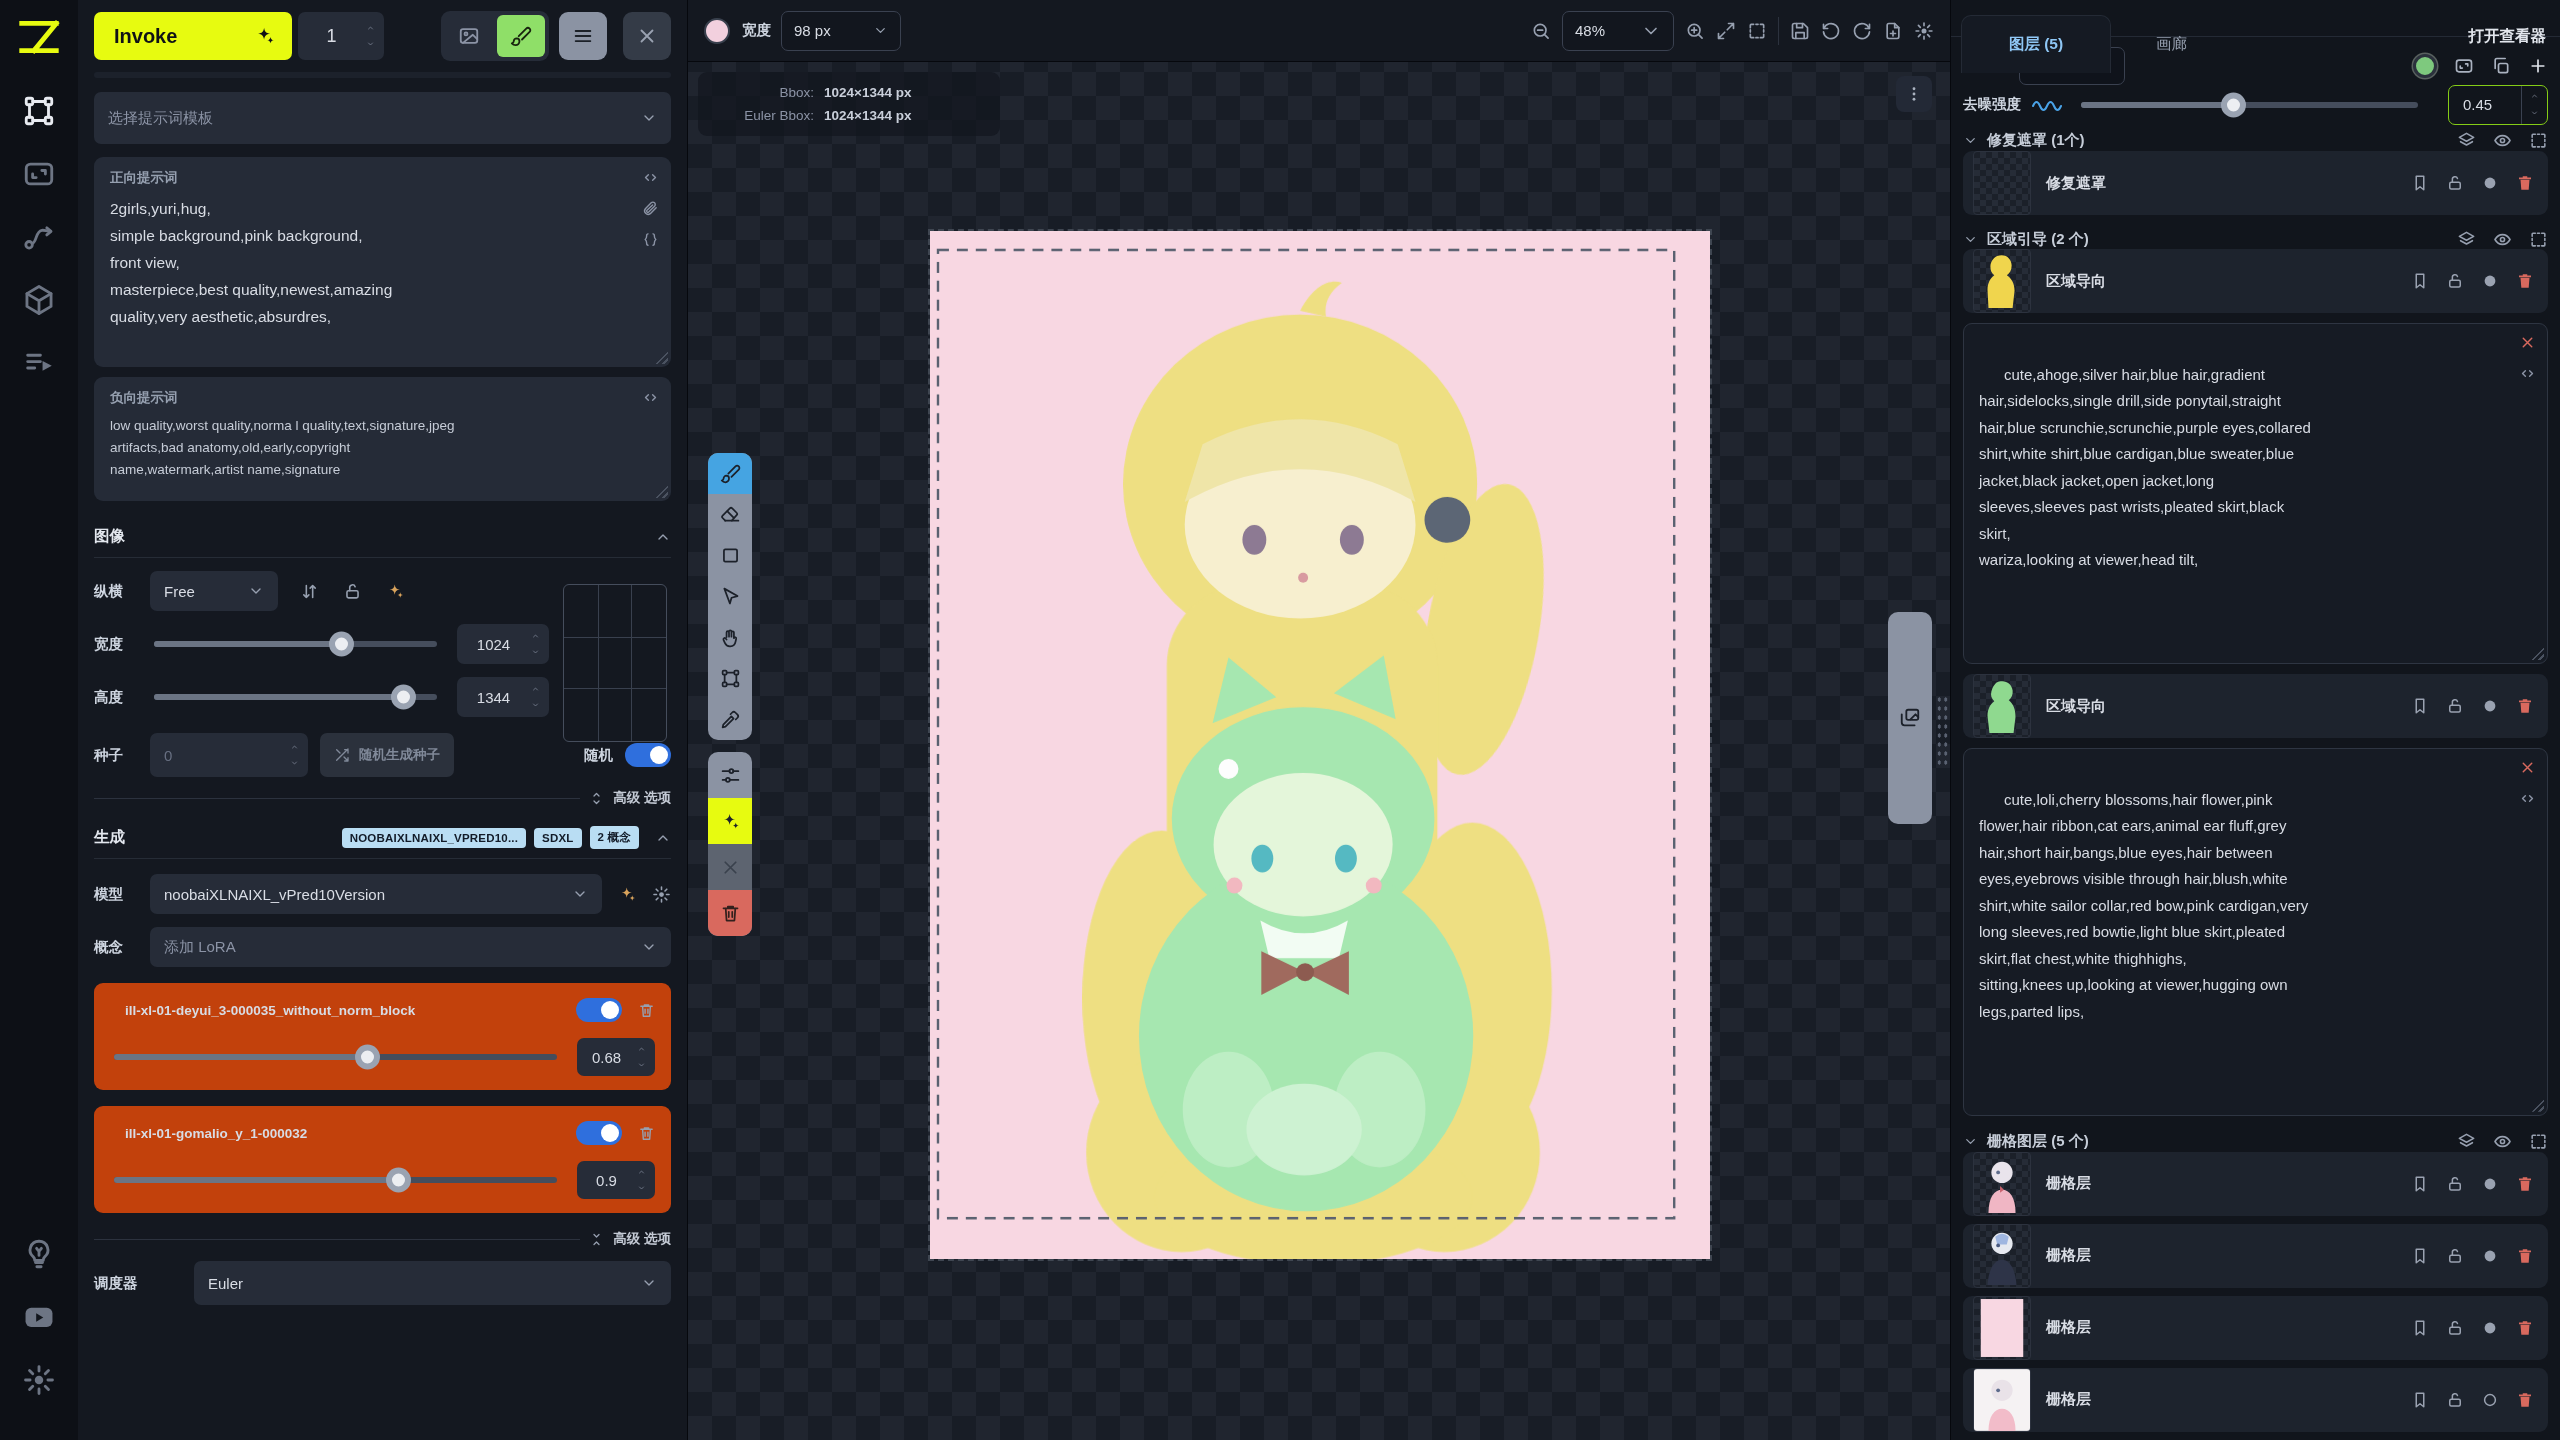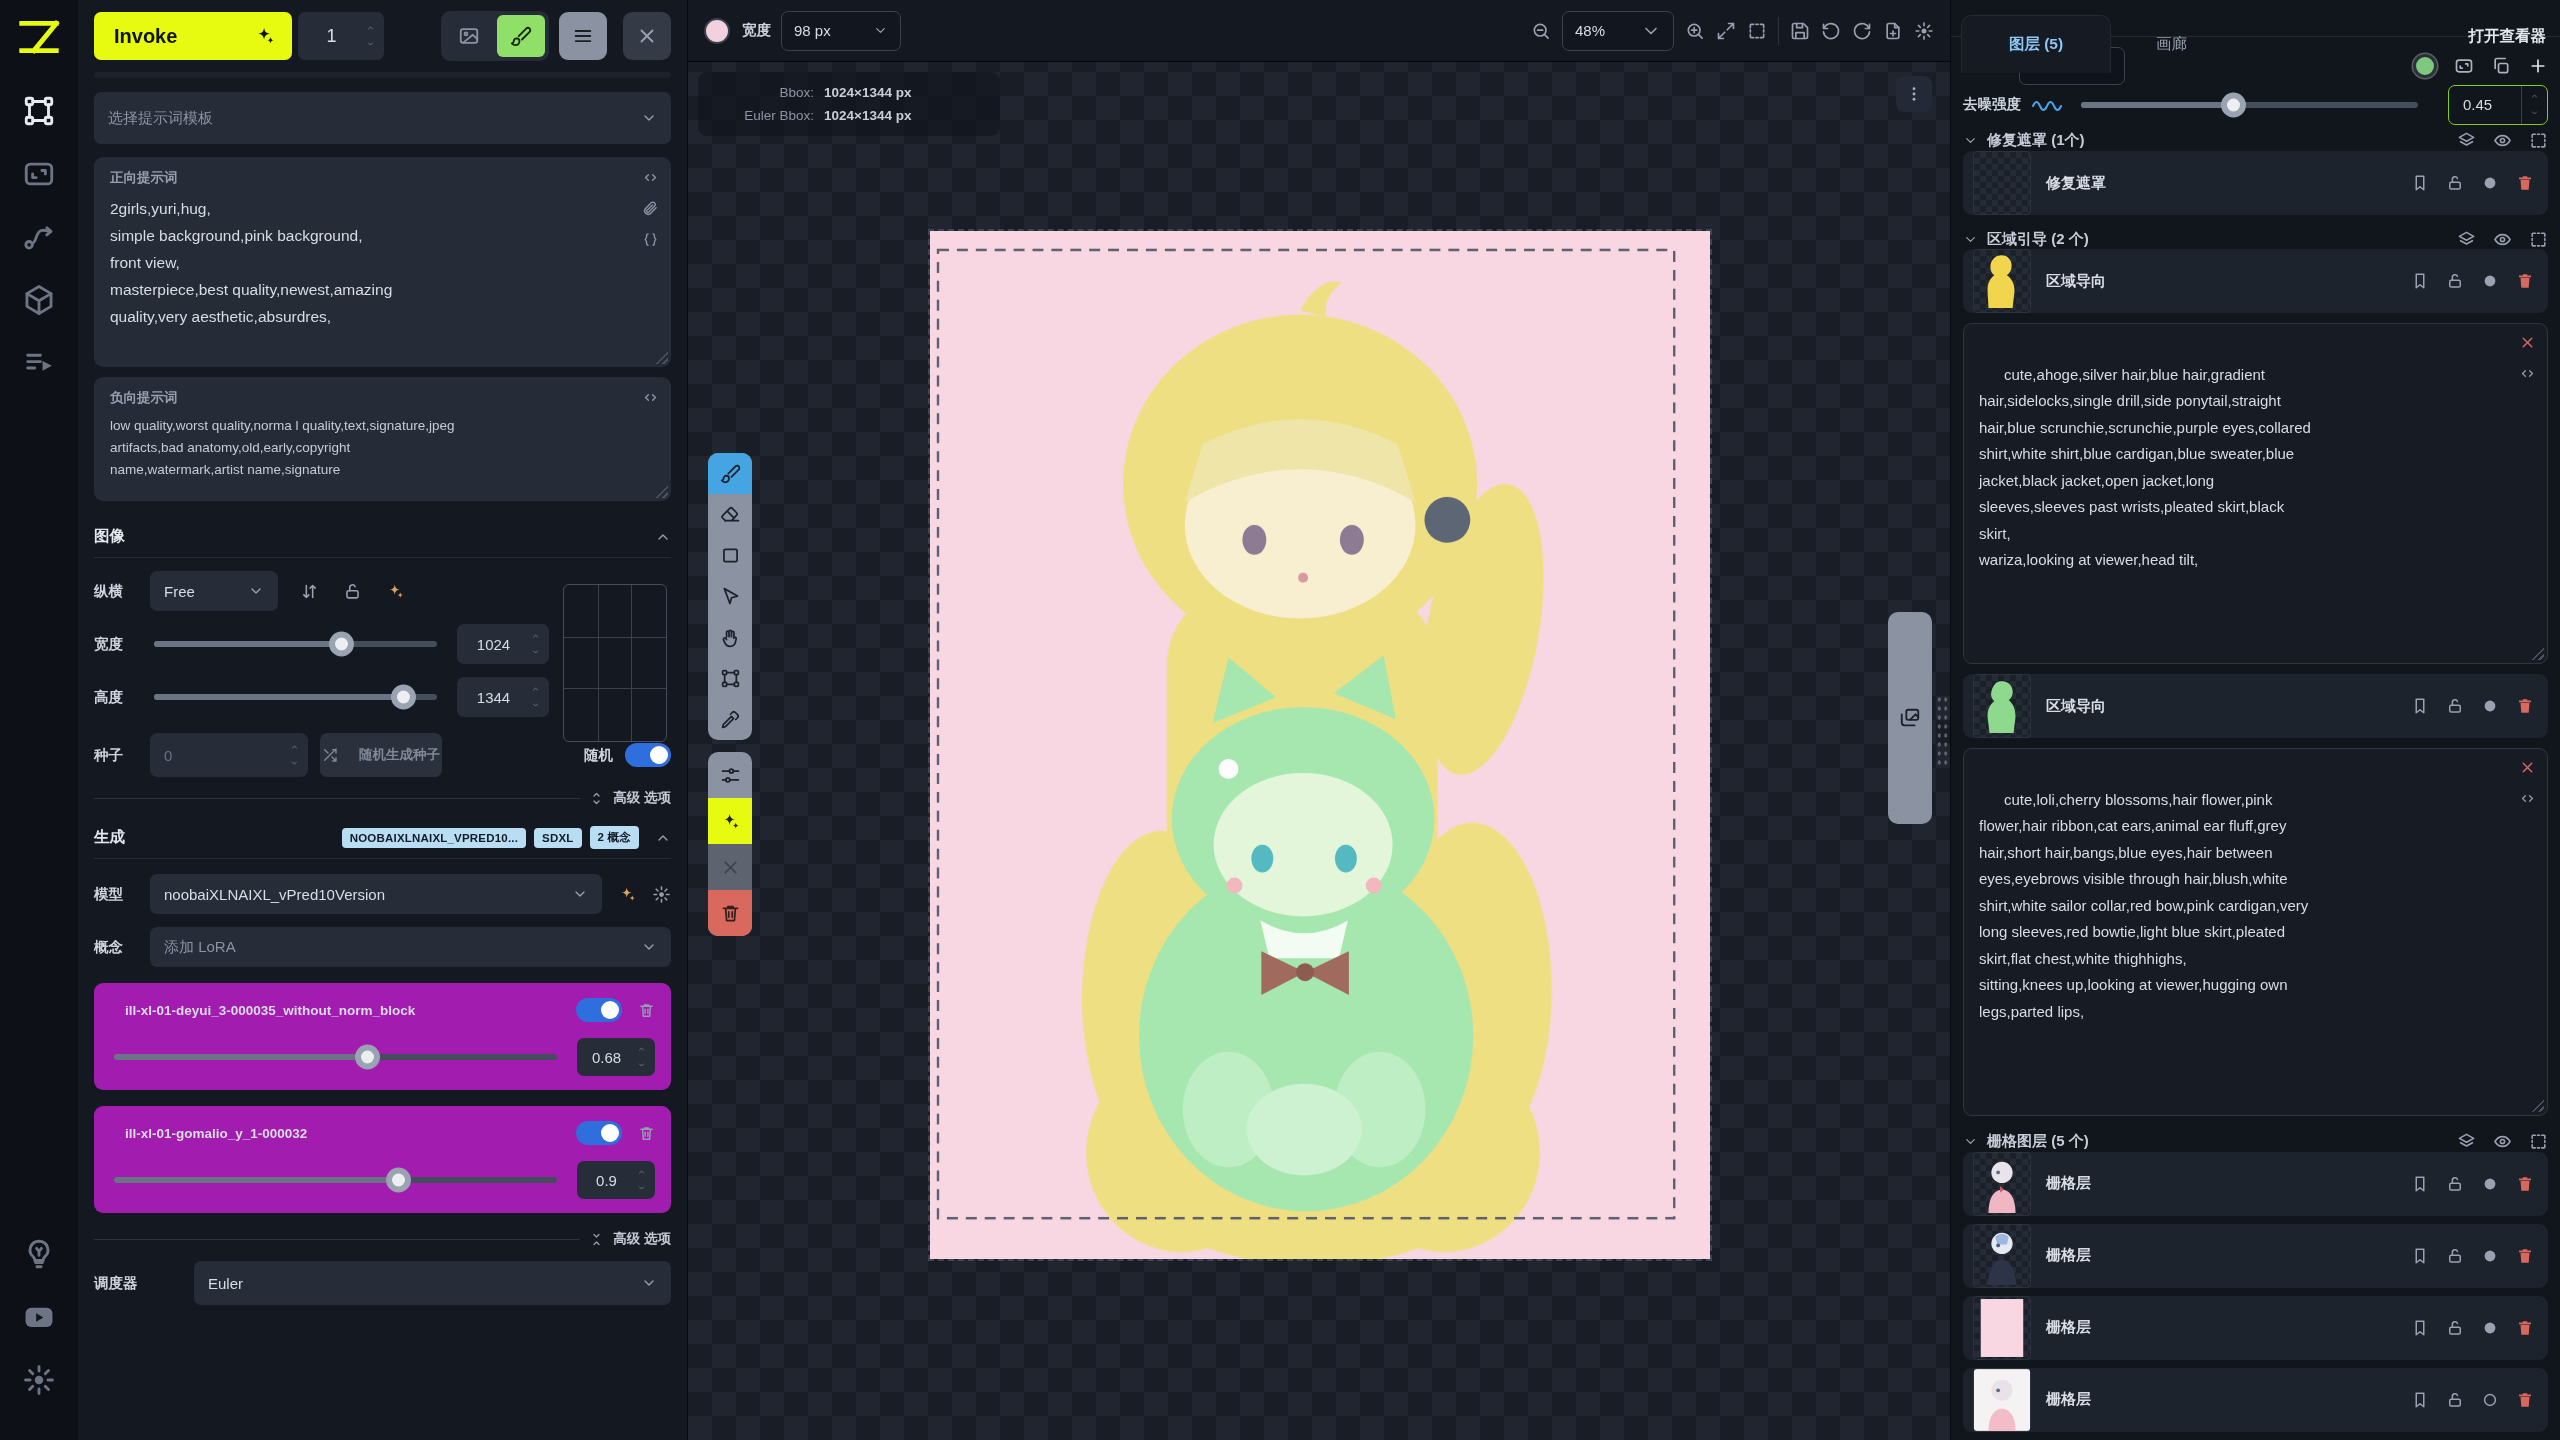--- a/index.html
+++ b/index.html
@@ -58,31 +58,31 @@
   .ratiobox{position:absolute;right:4px;top:13px;width:104px;height:158px;border:1.5px solid #454d5c;border-radius:6px;
     background:linear-gradient(#39404e,#39404e) 33.3% 0/1px 100% no-repeat,linear-gradient(#39404e,#39404e) 66.6% 0/1px 100% no-repeat,
     linear-gradient(#39404e,#39404e) 0 33.3%/100% 1px no-repeat,linear-gradient(#39404e,#39404e) 0 66.6%/100% 1px no-repeat}
   .slider{flex:1;height:6px;border-radius:3px;background:#454d5c;position:relative;margin:0 20px 0 4px;cursor:pointer}
   .slider .fill{height:100%;background:#6b7484;border-radius:3px;position:relative}
   .slider .knob{position:absolute;right:-13px;top:50%;transform:translateY(-50%);width:25px;height:25px;border-radius:50%;
     background:#eceef2;border:6px solid #9aa3b2}
   .numbox{width:92px;height:40px;background:#262c38;border-radius:7px;display:flex;align-items:center;flex:none;cursor:text}
   .numbox .val{flex:1;text-align:center;font-size:15px;color:#d8dce4}
   .numbox .val.dim{color:#687082;text-align:left;padding-left:14px}
-  .btn-seed{height:44px;background:#2b313c;border-radius:7px;display:flex;align-items:center;gap:21px;padding:0 2px;
+  .btn-seed{height:44px;background:#2b313c;border-radius:7px;display:flex;align-items:center;gap:9px;padding:0 14px;
     color:#808999;font-size:13.5px;font-weight:600;margin-left:12px;cursor:pointer}
   .btn-seed .ic{width:16px;height:16px}
   .toggle{width:46px;height:24px;border-radius:12px;background:#2f6fdd;position:relative;flex:none;cursor:pointer}
   .toggle i{position:absolute;right:3px;top:3px;width:18px;height:18px;border-radius:50%;background:#fff}
   .advrow{display:flex;align-items:center;margin-top:12px;gap:9px;color:#c3c9d4}
   .advrow .line{flex:1;height:1px;background:#2c323e}
   .advrow .ic{width:15px;height:15px;color:#97a0b0}
   .advrow .atext{font-size:13.5px;font-weight:600}
   .badge{background:#b9ddf3;color:#121b28;font-size:11.5px;font-weight:700;border-radius:4px;padding:4px 8px;letter-spacing:.2px;white-space:nowrap}
-  .loracard{background:#a21caf;border-radius:9px;margin-top:16px;padding:15px 16px 14px}
+  .loracard{background:#c2410c;border-radius:9px;margin-top:16px;padding:15px 16px 14px}
   .loracard .l1{display:flex;align-items:center;gap:16px}
   .loracard .lname{flex:1;font-size:13.5px;font-weight:700;color:#d8dce4;white-space:nowrap;overflow:hidden}
   .loracard .l2{display:flex;align-items:center;margin-top:16px}
   .loracard .numbox{width:78px;height:38px}
   .trash-o{width:17px;height:17px;color:#97a0b0;cursor:pointer}
   
   .canvaswrap{flex:1;position:relative;overflow:hidden;
     background:repeating-conic-gradient(#20252f 0 25%,#181d26 0 50%);background-size:48px 48px}
   .canvastop{position:absolute;left:0;top:0;right:0;height:62px;background:#141820;border-bottom:1px solid #06080d;
     display:flex;align-items:center;padding:0 16px}

